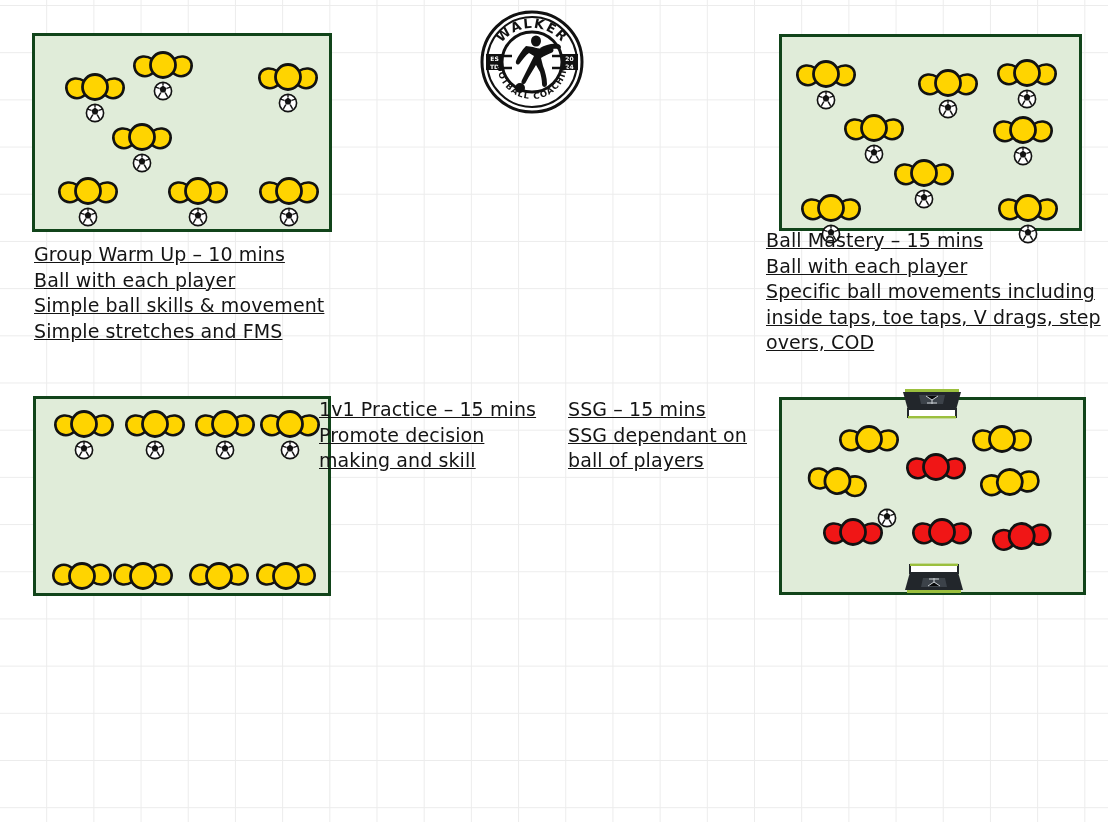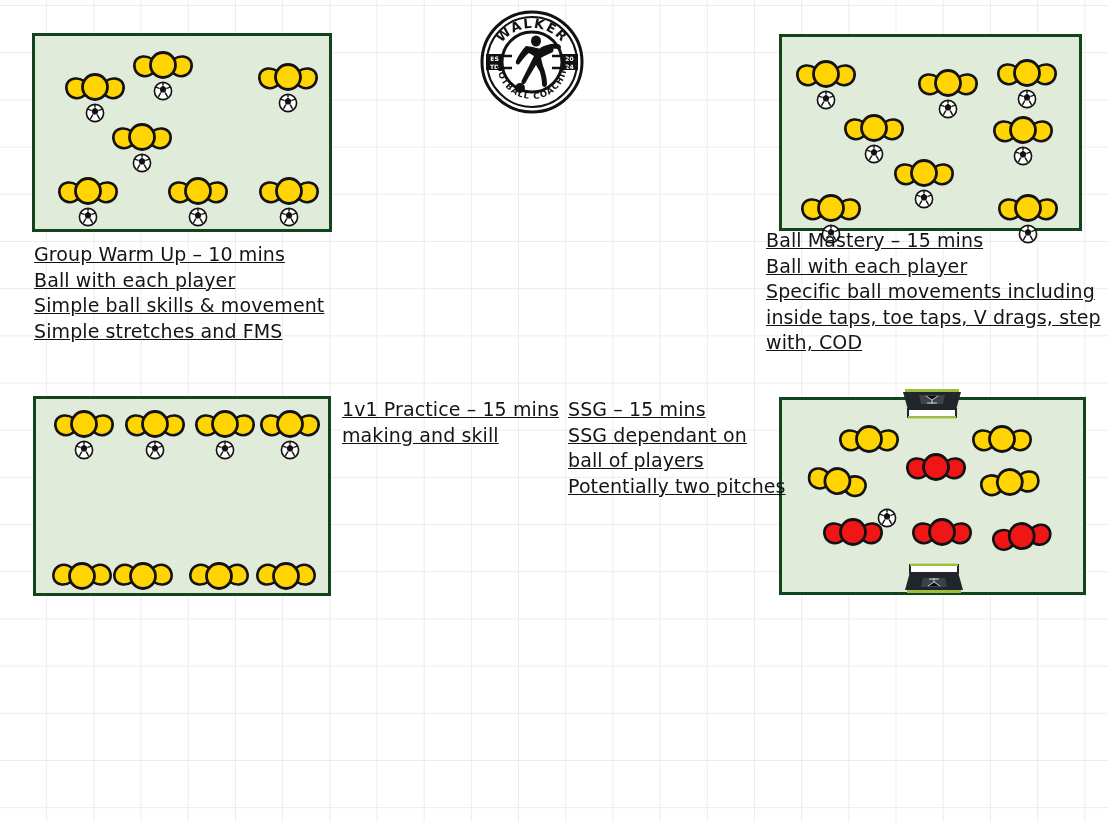--- a/index.html
+++ b/index.html
@@ -589,18 +589,18 @@
     </svg>
       </div>
       <div class="player" style="left: 991px; top: 521px; transform: rotate(-8deg);">
         <svg viewBox="0 0 62 34" xmlns="http://www.w3.org/2000/svg">
       <path d="M4 10 C 1 14 2 22 8 25 C 14 28 21 25 24 19 L 20 9 C 14 5 7 6 4 10 Z" fill="#f01616" stroke="#121212" stroke-width="2.6" stroke-linejoin="round"></path>
       <path d="M58 10 C 61 14 60 22 54 25 C 48 28 41 25 38 19 L 42 9 C 48 5 55 6 58 10 Z" fill="#f01616" stroke="#121212" stroke-width="2.6" stroke-linejoin="round"></path>
       <circle cx="31" cy="15" r="12.5" fill="#f01616" stroke="#121212" stroke-width="2.8"></circle>
     </svg>
       </div>
       <div class="notes" style="left: 34px; top: 242px;"><span class="line">Group Warm Up – 10 mins</span><span class="line">Ball with each player</span><span class="line">Simple ball skills &amp; movement</span><span class="line">Simple stretches and FMS</span></div>
-      <div class="notes" style="left: 766px; top: 228px;"><span class="line">Ball Mastery – 15 mins</span><span class="line">Ball with each player</span><span class="line">Specific ball movements including</span><span class="line">inside taps, toe taps, V drags, step</span><span class="line">with, COD</span></div>
-      <div class="notes" style="left: 342px; top: 397px;"><span class="line">1v1 Practice – 15 mins</span><span class="line">making and skill</span></div>
-      <div class="notes" style="left: 568px; top: 397px;"><span class="line">SSG – 15 mins</span><span class="line">SSG dependant on</span><span class="line">ball of players</span><span class="line">Potentially two pitches</span></div>
+      <div class="notes" style="left: 766px; top: 228px;"><span class="line">Ball Mastery – 15 mins</span><span class="line">Ball with each player</span><span class="line">Specific ball movements including</span><span class="line">inside taps, toe taps, V drags, step</span><span class="line">overs, COD</span></div>
+      <div class="notes" style="left: 319px; top: 397px;"><span class="line">1v1 Practice – 15 mins</span><span class="line">Promote decision</span><span class="line">making and skill</span></div>
+      <div class="notes" style="left: 568px; top: 397px;"><span class="line">SSG – 15 mins</span><span class="line">SSG dependant on</span><span class="line">ball of players</span></div>
     </div>
 
 </div>
 
 </body></html>

